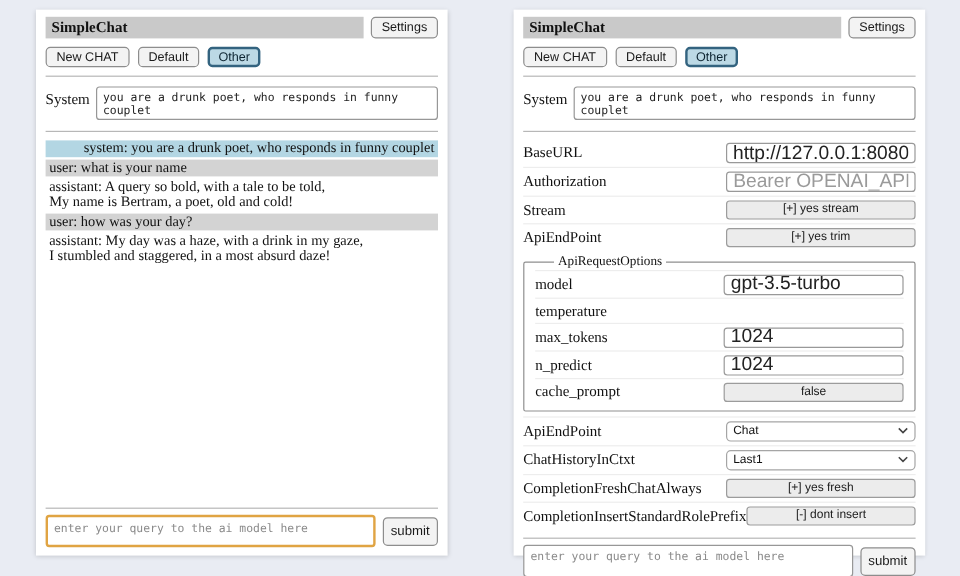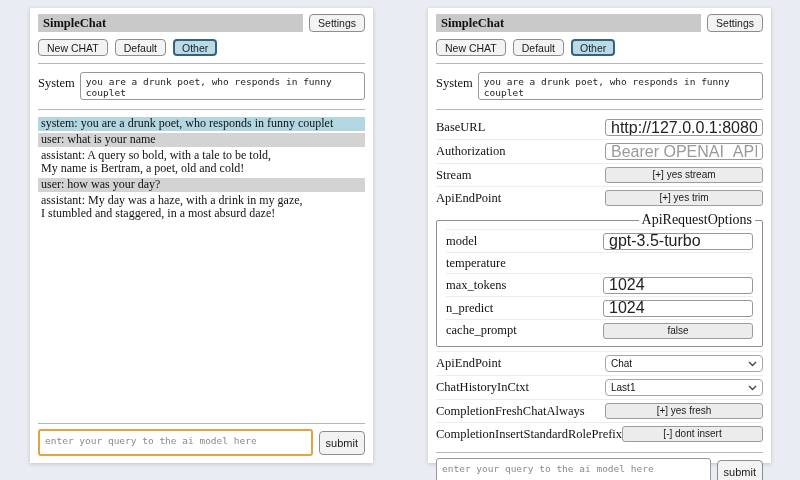--- a/index.html
+++ b/index.html
@@ -50,21 +50,21 @@
     border:1px solid #979797; border-radius:3px; padding:3px 5px;
     outline:none; overflow:hidden;
   }
 
   
   .chat-log { margin-top:2px; }
   .msg {
     font-size:12px; line-height:13px; padding:0 3px 1px 3px; margin-bottom:2px;
     white-space:pre-line; color:#111;
   }
-  .msg.system { background:#b3d6e3; }
+  .msg.system { background:#b3d6e3;text-align:right; }
   .msg.user { background:#d3d3d3;font-family:Liberation Serif, serif; }
   .msg.assistant { background:#ffffff; }
 
   .spacer { flex:1; }
 
   
   .query-row { display:flex; gap:6px; align-items:center; }
   textarea.query-input {
     flex:1; height:27px; resize:none;
     font-family:"DejaVu Sans Mono", monospace; font-size:9.5px; color:#222;
@@ -101,21 +101,21 @@
     border:1px solid #a5a5a5; border-radius:4px;
     display:flex; align-items:center; justify-content:space-between;
     font-family:"Liberation Sans", sans-serif; font-size:10px; color:#111;
     padding:0 5px; cursor:pointer;
   }
   fieldset.api-fieldset {
     border:1px solid #8f8f8f; border-radius:2px;
     margin:3px 0 4px 0; padding:1px 9px 5px 9px;
   }
   fieldset.api-fieldset legend {
-    font-size:14px; padding:0 3px; margin-left:2px; color:#111;text-align:right;
+    font-size:11px; padding:0 3px; margin-left:16px; color:#111;
   }
   fieldset .ctrl-input, fieldset .ctrl-btn { width:150px; }
   fieldset .setting-row { padding:2.5px 0; }
 </style>
 </head>
 <body>
 
 <div class="panel" id="left-panel">
   <div class="header-row">
     <div class="title-bar">SimpleChat</div>

